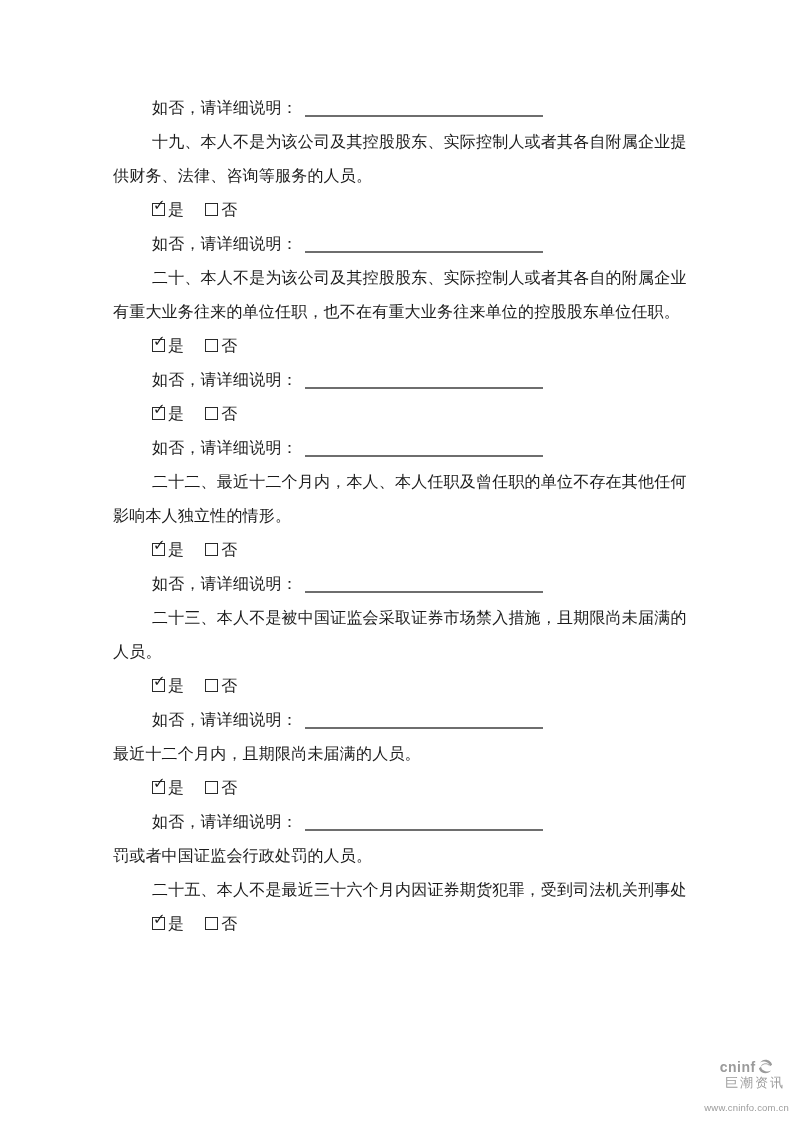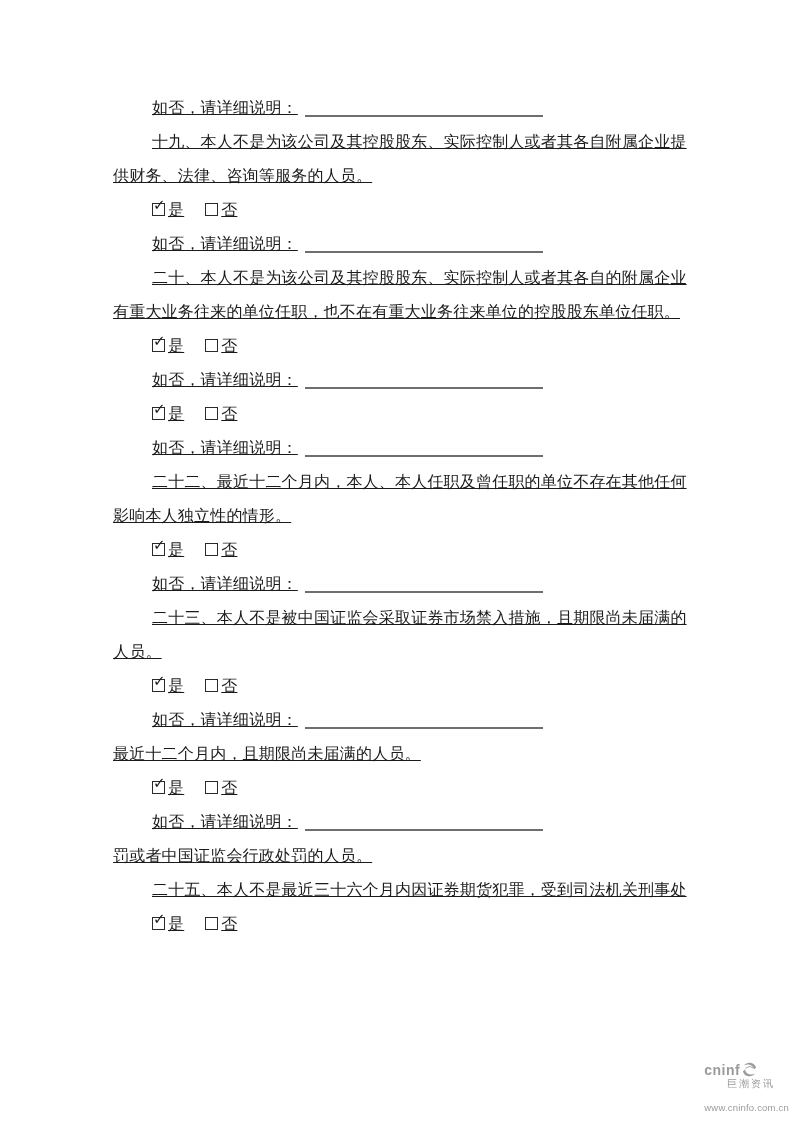--- a/index.html
+++ b/index.html
@@ -18,21 +18,20 @@
     top: 91px;
     width: 568px;
     font-size: 16px;
     line-height: 34px;
   }
   .line {
     height: 34px;
     line-height: 34px;
     white-space: nowrap;
     letter-spacing: 0.2px;
-    text-decoration: underline;
   }
   .indent { padding-left: 39px; }
   .prompt-row .blank {
     display: inline-block;
     width: 238px;
     height: 14px;
     border-bottom: 2px solid #6e6e6e;
     margin-left: 7px;
     vertical-align: -4px;
   }
@@ -62,34 +61,34 @@
     right: 4px;
     bottom: 10px;
     text-align: right;
     color: #9b9b9b;
     font-family: "Liberation Sans", "DejaVu Sans", sans-serif;
     line-height: 1;
   }
   .logo-row {
     display: flex;
     align-items: center;
-    justify-content: flex-start;
+    justify-content: center;
     height: 16px;
   }
   .logo-text {
     font-weight: bold;
     font-size: 14px;
     letter-spacing: 0.5px;
   }
   .swirl { width: 17px; height: 17px; margin-left: 1px; }
   .logo-cn {
-    font-size: 10px;
+    font-size: 13px;
     letter-spacing: 2px;
     margin-top: 1px;
-    margin-right: 14px;
+    margin-right: 4px;
   }
   .logo-url {
     font-size: 9.5px;
     margin-top: 14px;
     letter-spacing: 0.2px;
   }
 </style>
 </head>
 <body>
 

